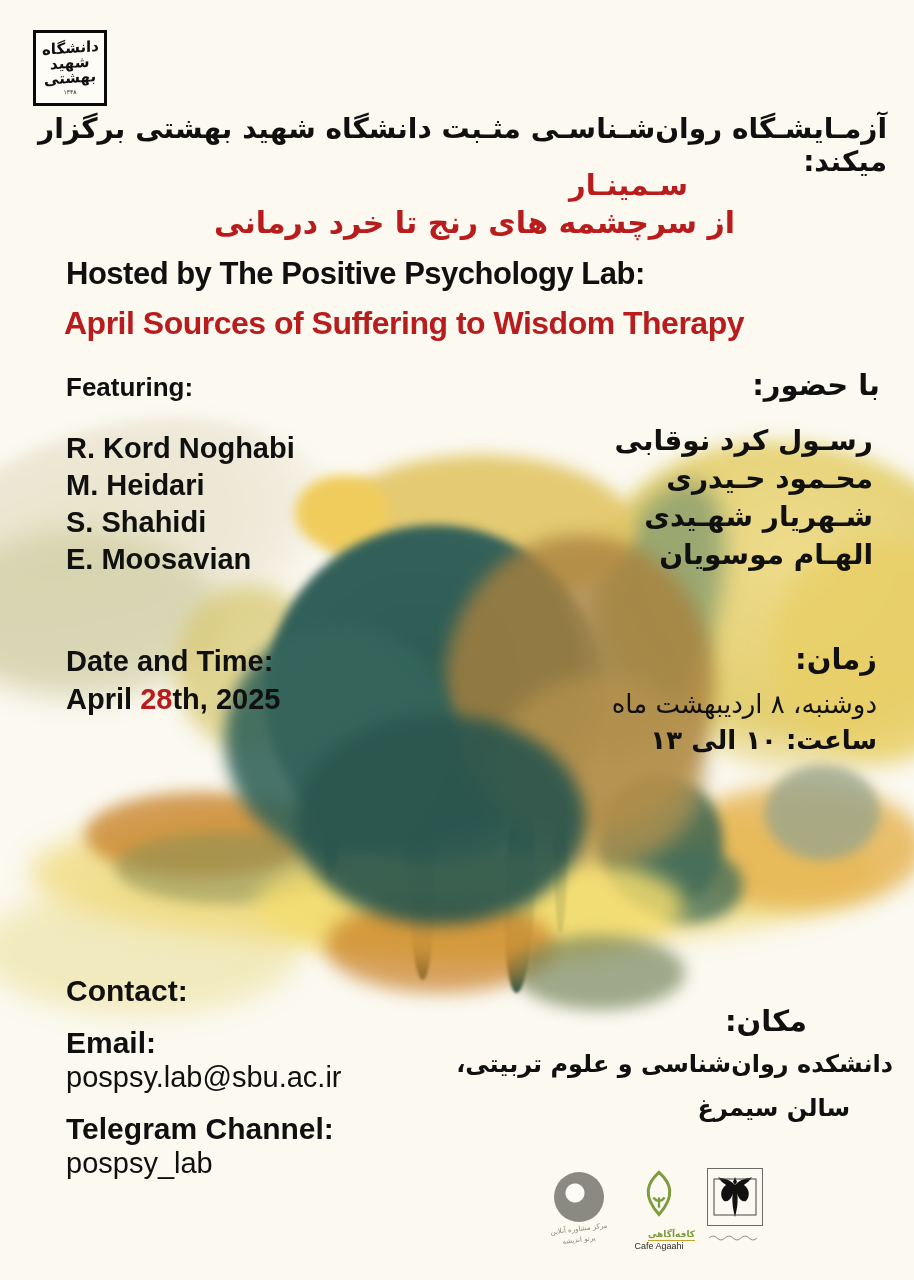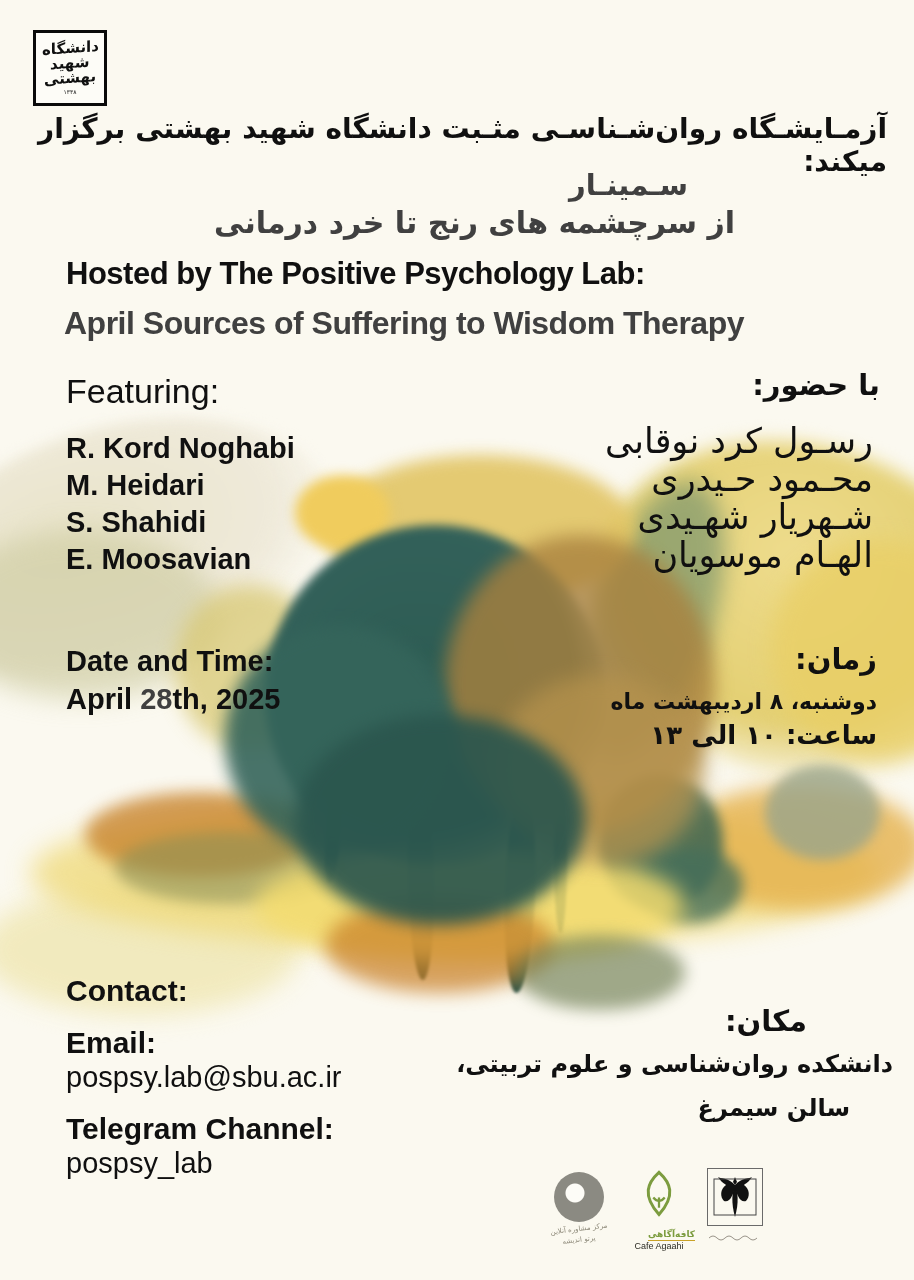--- a/index.html
+++ b/index.html
@@ -5,49 +5,49 @@
   html,body{margin:0;padding:0;}
   body{
     width:914px;height:1280px;position:relative;overflow:hidden;
     background:#fbf9f0;
     font-family:"DejaVu Sans","Liberation Sans",sans-serif;
     color:#101010;
   }
   .abs{position:absolute;}
   .fa{direction:rtl;font-family:"DejaVu Sans",sans-serif;}
   .en{font-family:"Liberation Sans","DejaVu Sans",sans-serif;}
-  .orange{color:#404040;}
+  .orange{color:#b91c1c;}
 
   
   .uni-logo{
     left:33px;top:30px;width:68px;height:70px;
     border:3px solid #0a0a0a;background:#fdfcf7;
     display:flex;flex-direction:column;justify-content:center;align-items:center;
     box-shadow:0 0 0 1px #fdfcf7 inset;
   }
   .uni-logo .cal{font-size:15px;font-weight:bold;line-height:.98;transform:skewY(-4deg);letter-spacing:-1px;}
   .uni-logo .yr{font-size:6px;margin-top:2px;letter-spacing:1px;}
 
   
   .fa-headline{right:27px;top:112px;font-size:28px;font-weight:bold;text-align:right;letter-spacing:-.5px;}
   .fa-seminar{right:226px;top:168px;font-size:29px;font-weight:bold;}
   .fa-title{right:179px;top:205px;font-size:30px;font-weight:bold;}
   .en-host{left:66px;top:256px;font-size:31px;font-weight:bold;letter-spacing:-.5px;}
   .en-title{left:64px;top:305px;font-size:32px;font-weight:bold;letter-spacing:-.5px;}
 
-  .en-featuring{left:66px;top:372px;font-size:34px;font-weight:normal;}
+  .en-featuring{left:66px;top:372px;font-size:26px;font-weight:bold;}
   .fa-hozoor{right:34px;top:368px;font-size:29px;font-weight:bold;}
 
   .en-names{left:66px;top:430px;font-size:29px;font-weight:bold;line-height:37px;}
-  .fa-names{right:41px;top:422px;font-size:35px;font-weight:normal;line-height:38px;text-align:right;}
+  .fa-names{right:41px;top:422px;font-size:28px;font-weight:bold;line-height:38px;text-align:right;}
 
   .en-dt{left:66px;top:642px;font-size:29px;font-weight:bold;line-height:38px;}
   .fa-time{right:37px;top:642px;text-align:right;}
   .fa-time .l1{font-size:29px;font-weight:bold;}
-  .fa-time .l2{font-size:22px;font-weight:bold;margin-top:13px;margin-left:28px;}
+  .fa-time .l2{font-size:26px;font-weight:normal;margin-top:13px;margin-left:28px;}
   .fa-time .l3{font-size:26px;font-weight:bold;margin-top:6px;}
 
   .contact-block{left:66px;top:974px;font-size:30px;font-weight:bold;line-height:34px;}
   .contact-block .gap{height:18px;}
   .contact-block .val{font-weight:normal;font-size:29px;}
 
   .fa-makan{right:107px;top:1004px;font-size:29px;font-weight:bold;}
   .fa-loc1{right:21px;top:1050px;font-size:24px;font-weight:bold;}
   .fa-loc2{right:64px;top:1094px;font-size:24px;font-weight:bold;}
 

